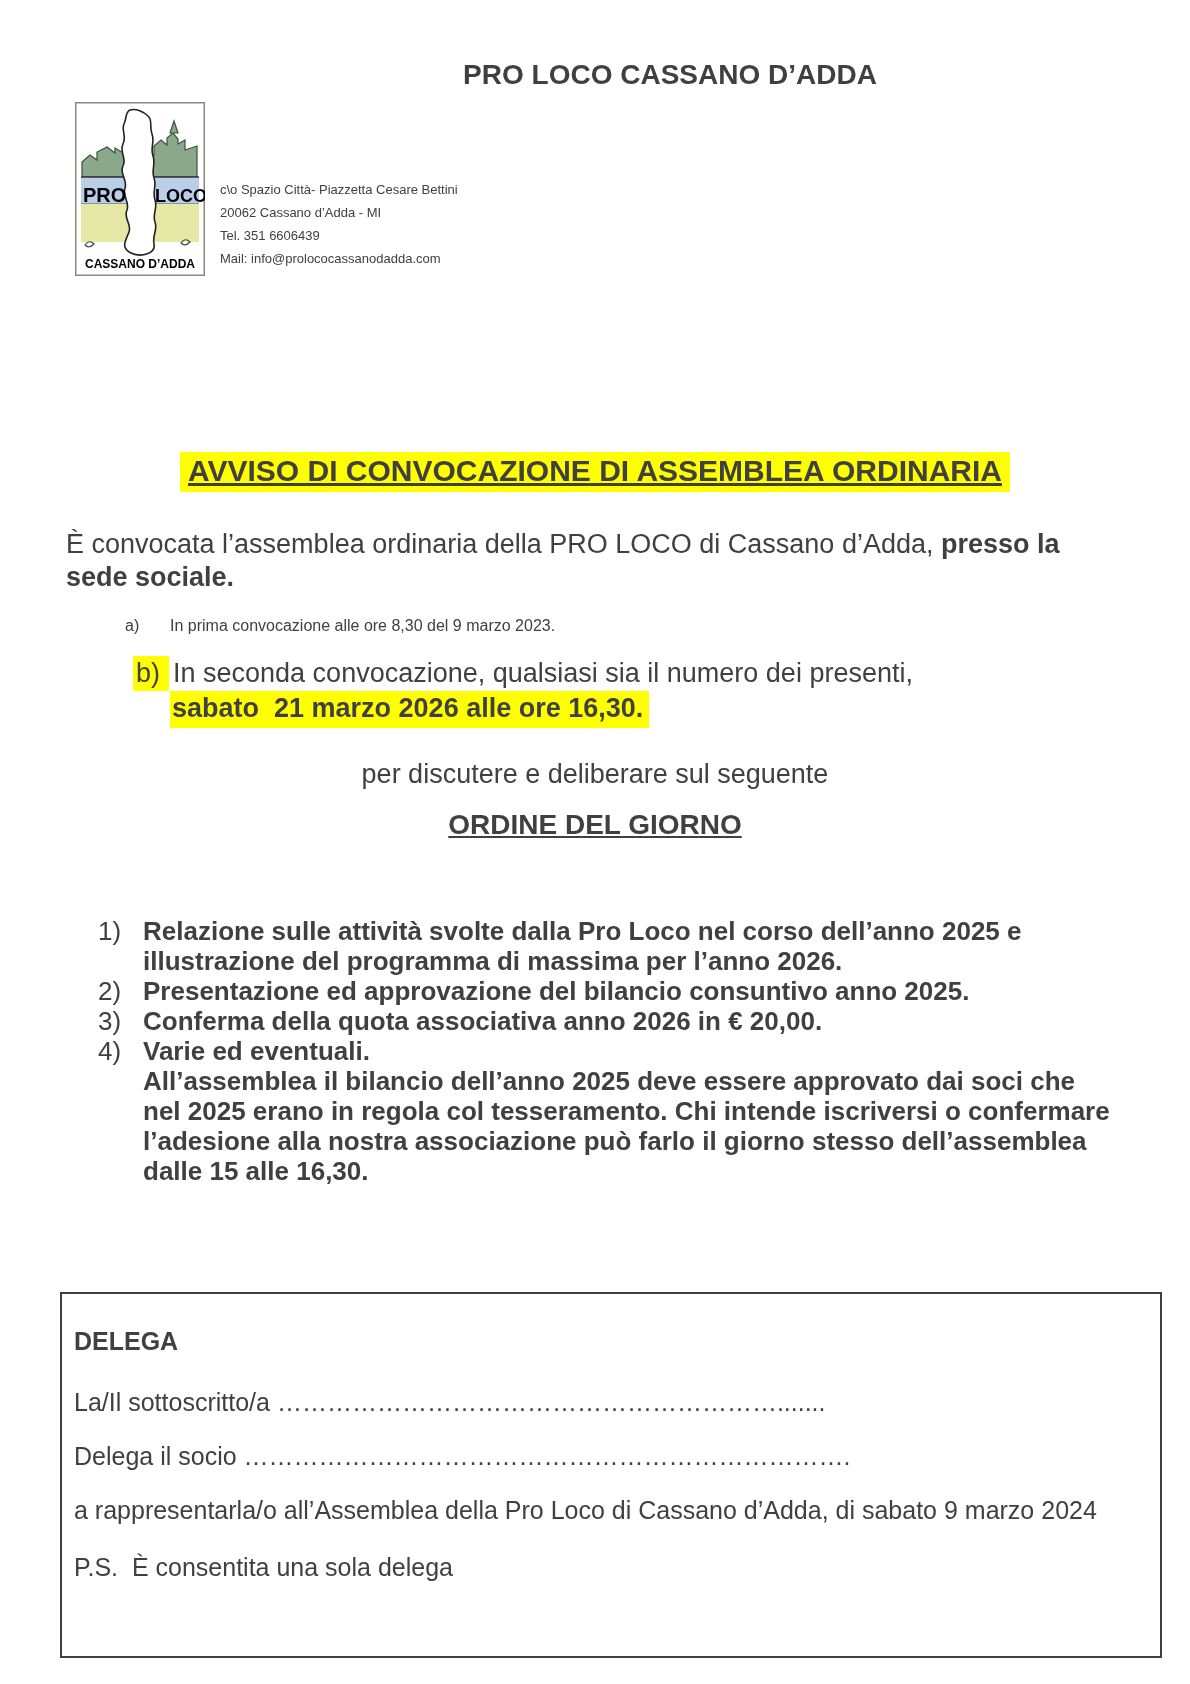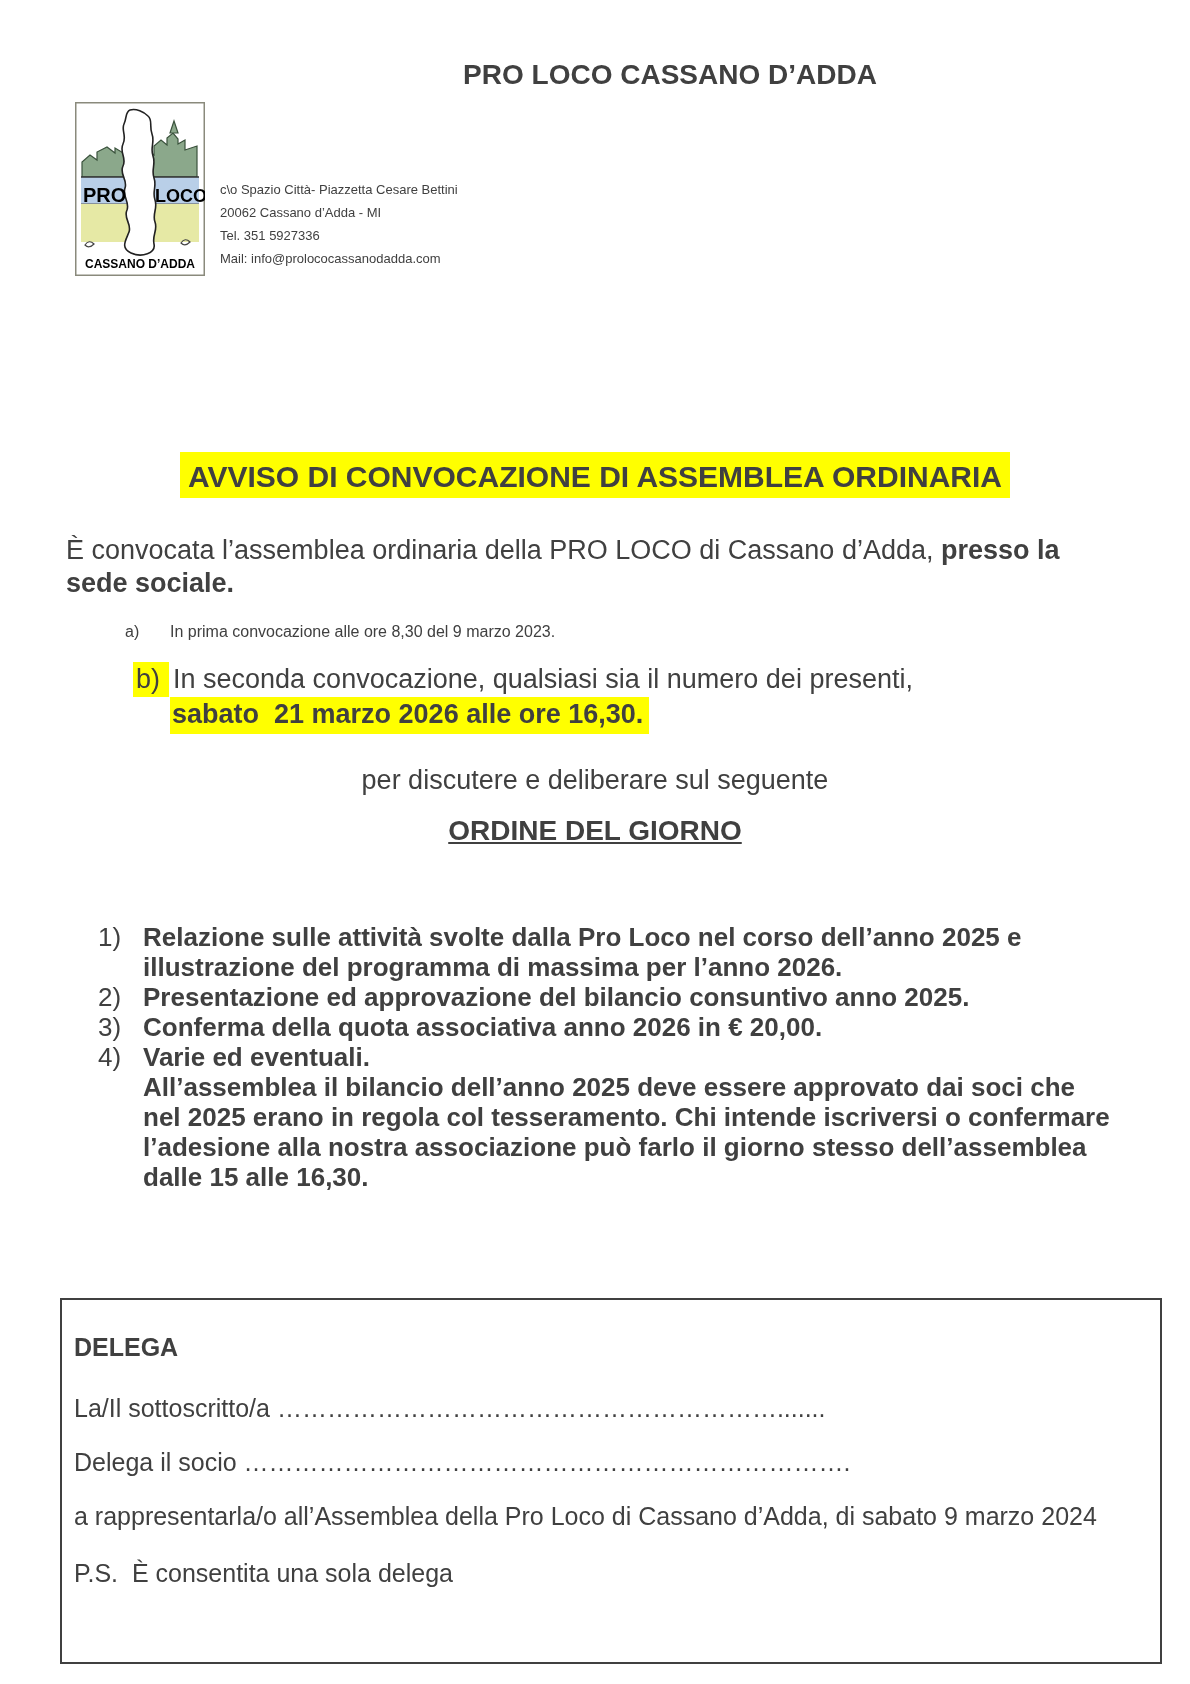--- a/index.html
+++ b/index.html
@@ -31,21 +31,22 @@
     position:absolute;left:154px;top:76px;
     font-size:13px;line-height:23px;
   }
   .contact div{white-space:nowrap;}
   
   .notice-title{
     display:table;
     margin:130px auto 0 auto;
     background:#ffff00;
     font-size:30px;font-weight:bold;
-    padding:8px 8px 4px 8px;
+    text-decoration:underline;
+    padding:2px 8px 4px 8px;
     white-space:nowrap;
     text-align:right;
   }
   .intro{margin-top:36px;font-size:27px;line-height:33px;}
   .intro .b{font-weight:bold;}
   .row-a{
     margin-top:22px;padding-left:59px;
     font-size:16px;line-height:20px;
     display:flex;
   }
@@ -124,21 +125,21 @@
         <path d="M10,143 q4,-6 9,-1 q-5,5 -9,1 Z" fill="none" stroke="#444" stroke-width="1.2"></path>
         <path d="M106,141 q4,-6 9,-1 q-5,5 -9,1 Z" fill="none" stroke="#444" stroke-width="1.2"></path>
         <text x="8" y="100" font-size="20" font-weight="bold">PRO</text>
         <text x="80" y="100" font-size="18" font-weight="bold">LOCO</text>
         <text x="65" y="166" font-size="12" font-weight="bold" text-anchor="middle">CASSANO D’ADDA</text>
       </svg>
     </div>
     <div class="contact">
       <div>c\o Spazio Città- Piazzetta Cesare Bettini</div>
       <div>20062 Cassano d’Adda - MI</div>
-      <div>Tel. 351 5927336</div>
+      <div>Tel. 351 6606439</div>
       <div>Mail: info@prolococassanodadda.com</div>
     </div>
   </div>
 
   <div class="notice-title">AVVISO DI CONVOCAZIONE DI ASSEMBLEA ORDINARIA</div>
 
   <div class="intro">
     <span>È convocata l’assemblea ordinaria della PRO LOCO di Cassano d’Adda, </span><span class="b">presso la</span><br>
     <span class="b">sede sociale.</span>
   </div>

